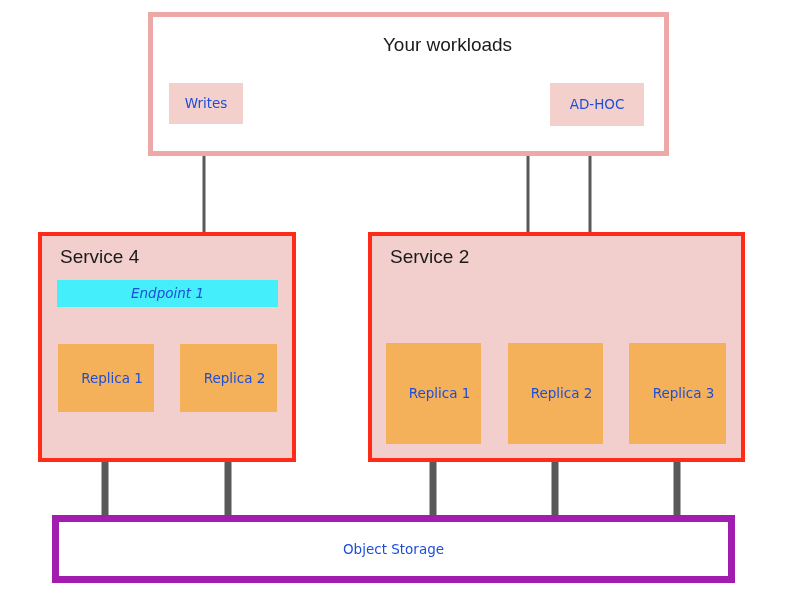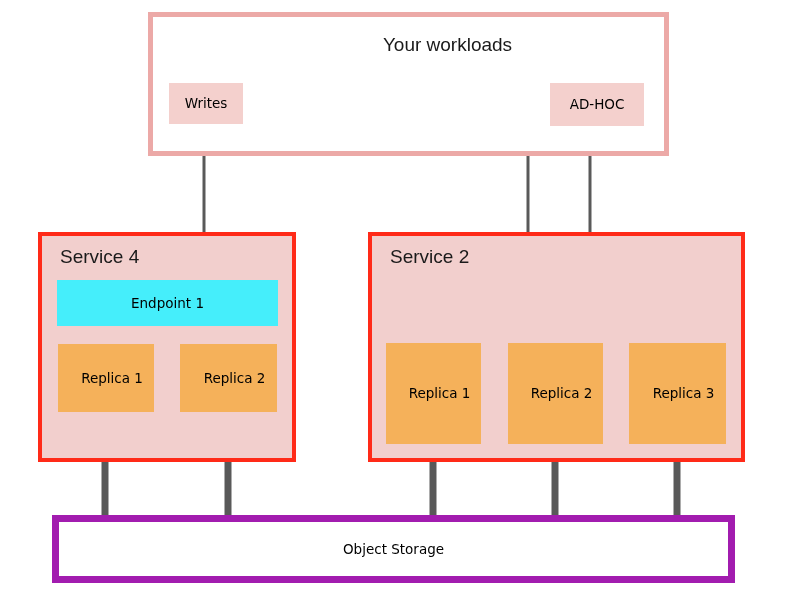--- a/index.html
+++ b/index.html
@@ -23,21 +23,21 @@
     height: 595px;
     pointer-events: none;
   }
   .box {
     position: absolute;
     box-sizing: border-box;
     display: flex;
     align-items: center;
     justify-content: center;
     text-align: center;
-    color: #000000;
+    color: #1d4ed8;
     line-height: 1.2;
   }
 
   
   .workloads-frame {
     left: 148px;
     top: 12px;
     width: 521px;
     height: 144px;
     border: 5px solid #eca9a7;
@@ -84,21 +84,21 @@
     font-family: "Liberation Sans", sans-serif;
     white-space: nowrap;
   }
   .service-1-title { left: 60px; top: 246px; }
   .service-2-title { left: 382px; top: 246px; margin-left: 8px; }
 
   .endpoint {
     background: #45eefb;
     font-size: 13.5px;
   }
-  .endpoint-1 { left: 57px; top: 280px; width: 221px; height: 46px; }
+  .endpoint-1 { left: 57px; top: 280px; width: 221px; height: 27px; font-style: italic; }
   .endpoint-2 { left: 386px; top: 281px; width: 341px; height: 30px; }
 
   .replica {
     background: #f5b15a;
     font-size: 13.5px;
     padding-left: 12px;
   }
   .s1-r1 { left: 58px; top: 344px; width: 96px; height: 68px; }
   .s1-r2 { left: 180px; top: 344px; width: 97px; height: 68px; }
   .s2-r1 { left: 386px; top: 343px; width: 95px; height: 101px; }

